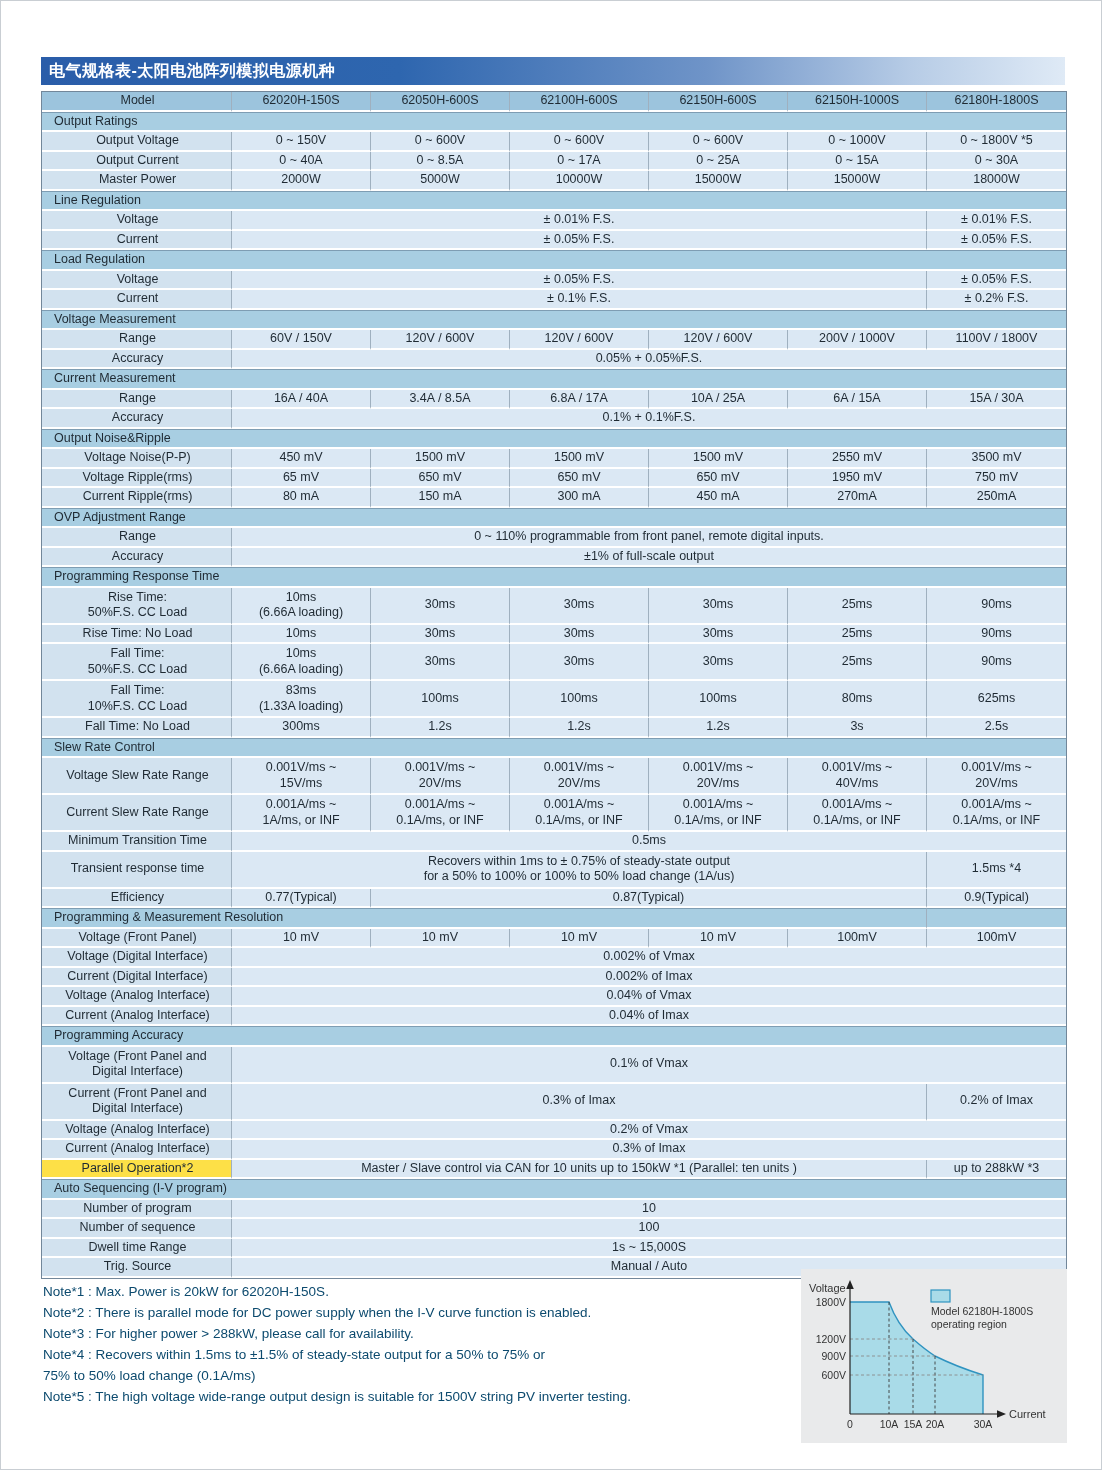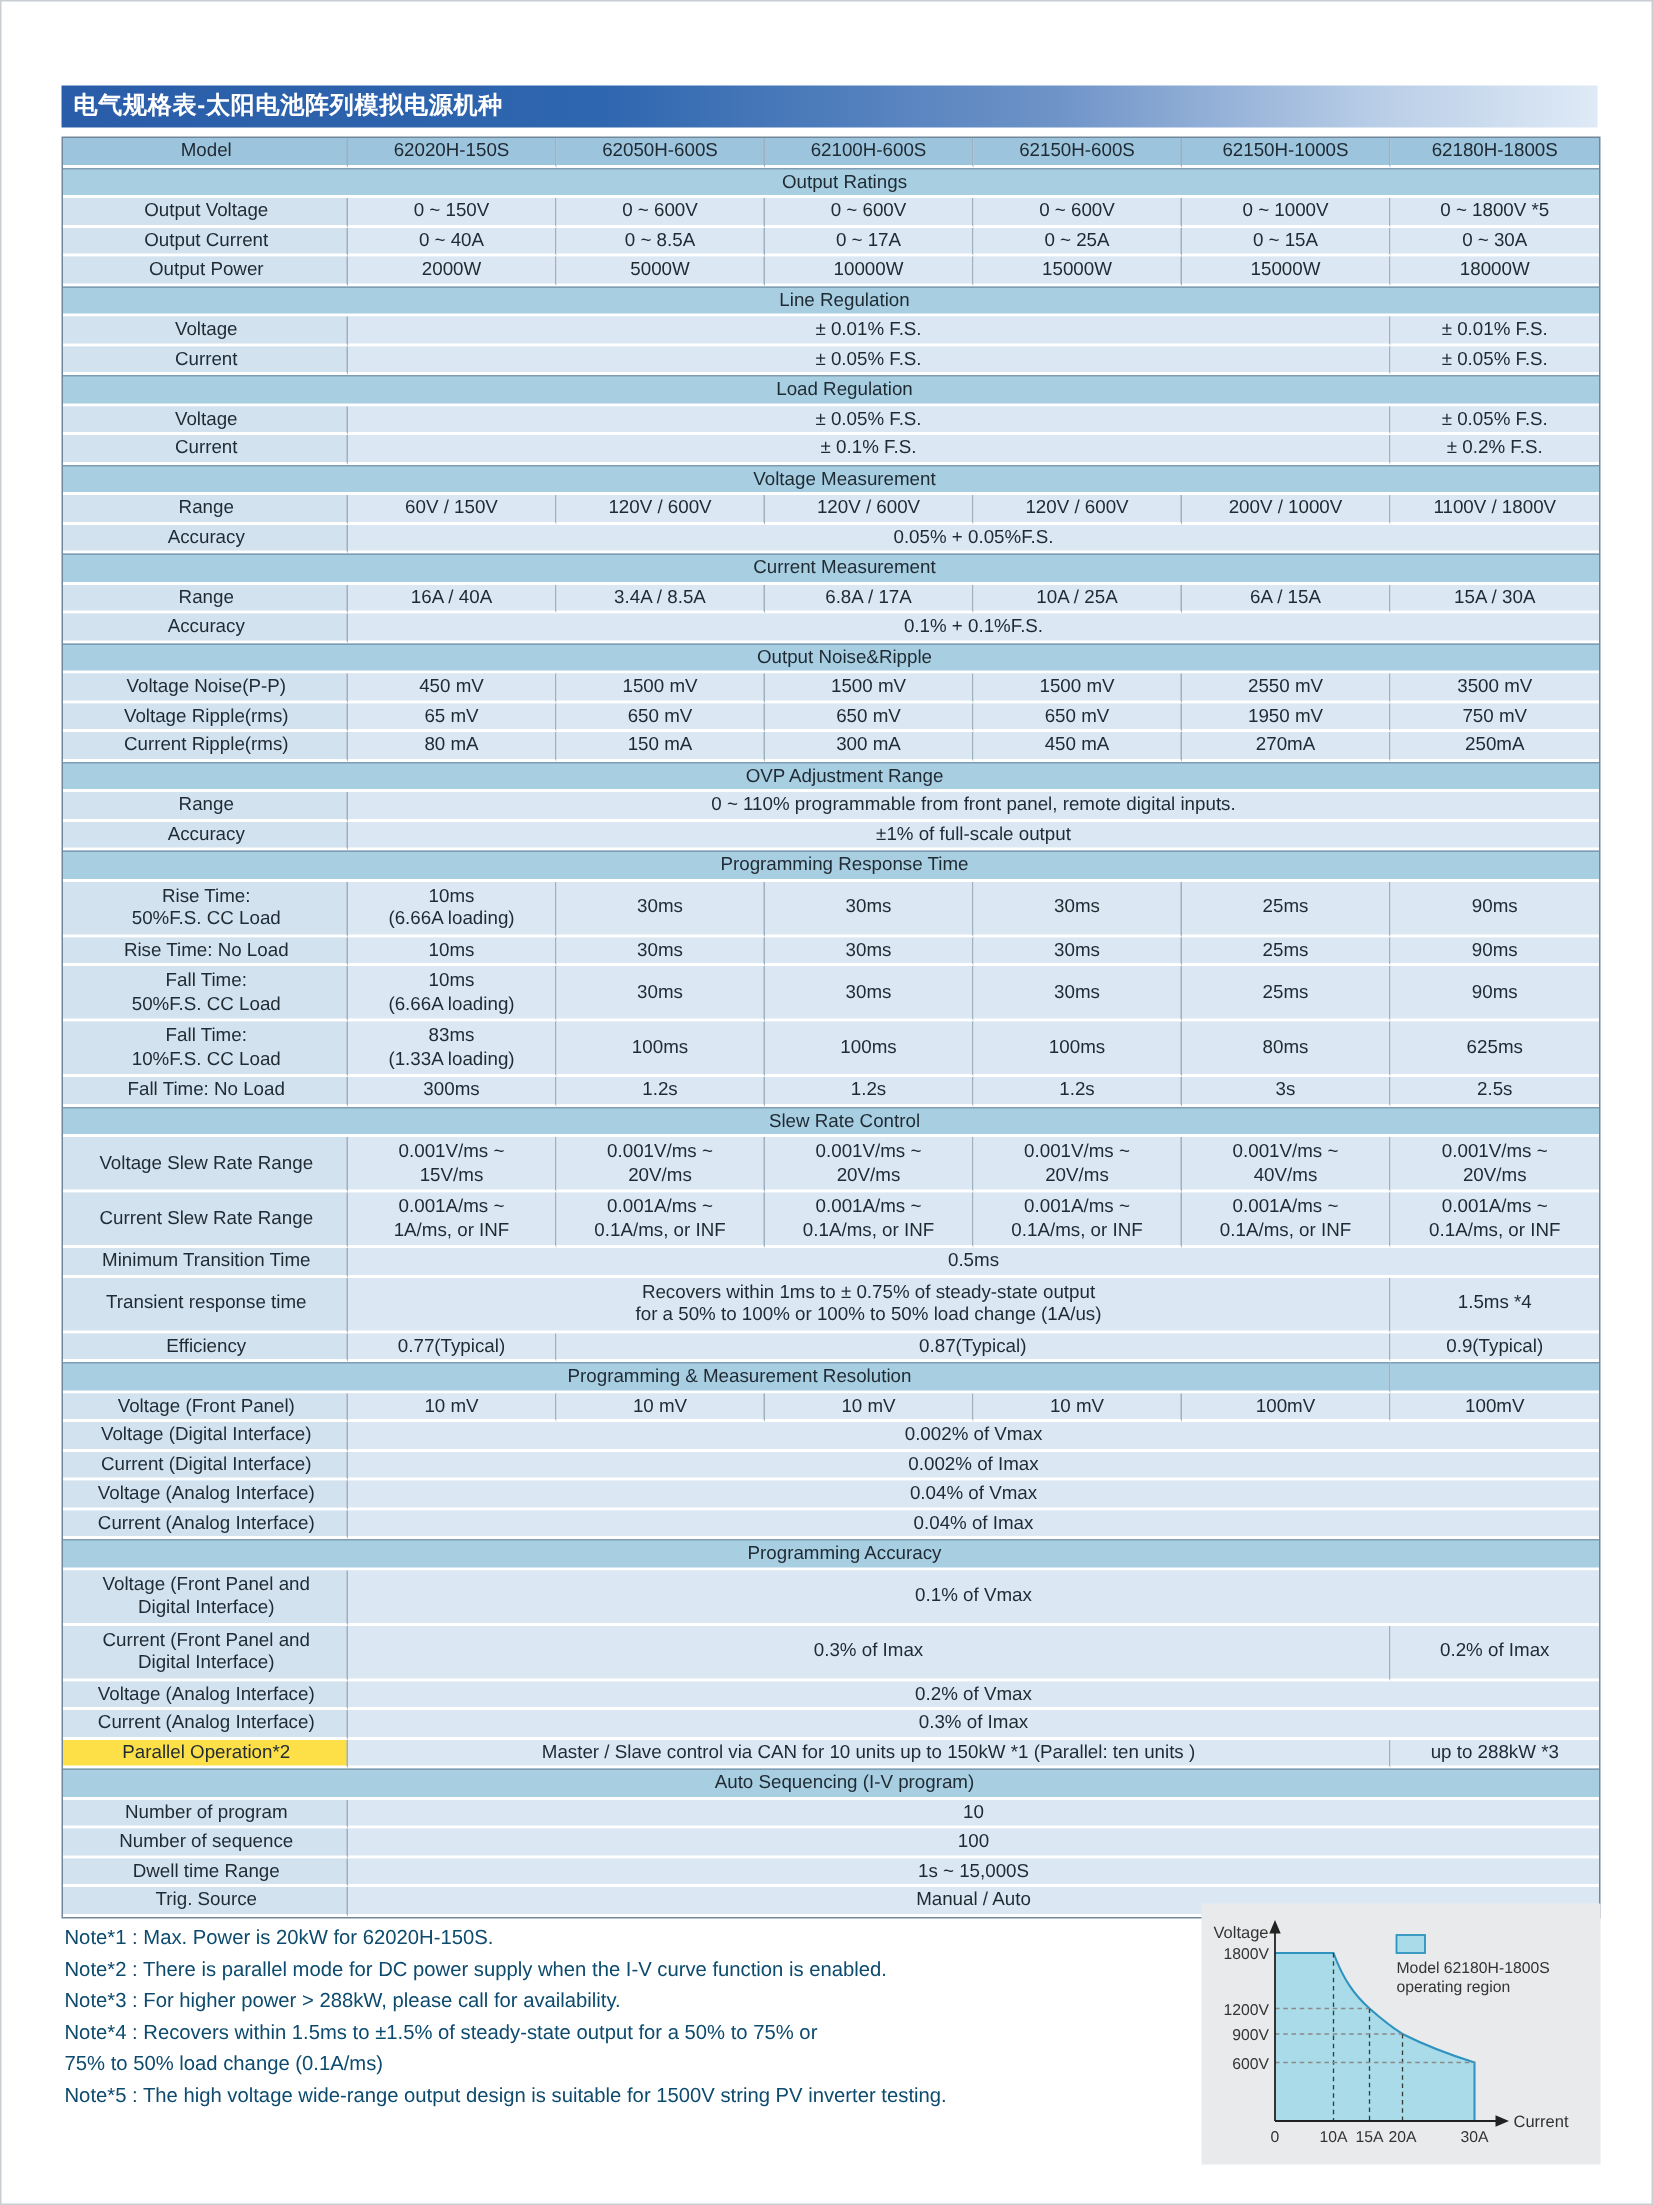--- a/index.html
+++ b/index.html
@@ -15,21 +15,21 @@
         border:1px solid #72879a;}
   .spec-table td{font-size:12.5px;color:#1f2a33;vertical-align:middle;
         padding:1px 4px;line-height:15.5px;border-bottom:2px solid #ffffff;
         border-right:1px solid #9fb0bf;white-space:pre-line;overflow:hidden;box-sizing:border-box;}
   .spec-table td:last-child{border-right:none;}
   .spec-table tr{height:19px;}
   .spec-table tr.tall{height:37px;}
   .spec-table td.label{background:#d2e2ef;text-align:center;padding-left:6px;}
   .spec-table td.val{background:#dbe8f4;text-align:center;}
   .spec-table td.model{background:#9cc4dd;}
-  .spec-table td.section{background:#a8cee2;text-align:center;padding-left:22px;border-top:1px solid #7e9db3;}
+  .spec-table td.section{background:#a8cee2;text-align:left;padding-left:12px;border-top:1px solid #7e9db3;}
   .spec-table td.section-label{background:#fde047;}
   .notes{position:absolute;left:42px;top:1280px;width:760px;font-size:13.5px;
         color:#0c4a6e;line-height:21px;}
   .notes .note{white-space:pre-line;}
   .chart-panel{position:absolute;left:800px;top:1268px;width:266px;height:174px;background:#e9eaeb;}
   .chart-panel svg{display:block;}
   svg text{font-family:"Liberation Sans",sans-serif;fill:#333;}
 </style>
 </head>
 <body>
@@ -73,21 +73,21 @@
         <tr>
           <td class="label">Output Current</td>
           <td class="val">0 ~ 40A</td>
           <td class="val">0 ~ 8.5A</td>
           <td class="val">0 ~ 17A</td>
           <td class="val">0 ~ 25A</td>
           <td class="val">0 ~ 15A</td>
           <td class="val">0 ~ 30A</td>
         </tr>
         <tr>
-          <td class="label">Output Power</td>
+          <td class="label">Master Power</td>
           <td class="val">2000W</td>
           <td class="val">5000W</td>
           <td class="val">10000W</td>
           <td class="val">15000W</td>
           <td class="val">15000W</td>
           <td class="val">18000W</td>
         </tr>
         <tr>
           <td class="section" colspan="7">Line Regulation</td>
         </tr>

